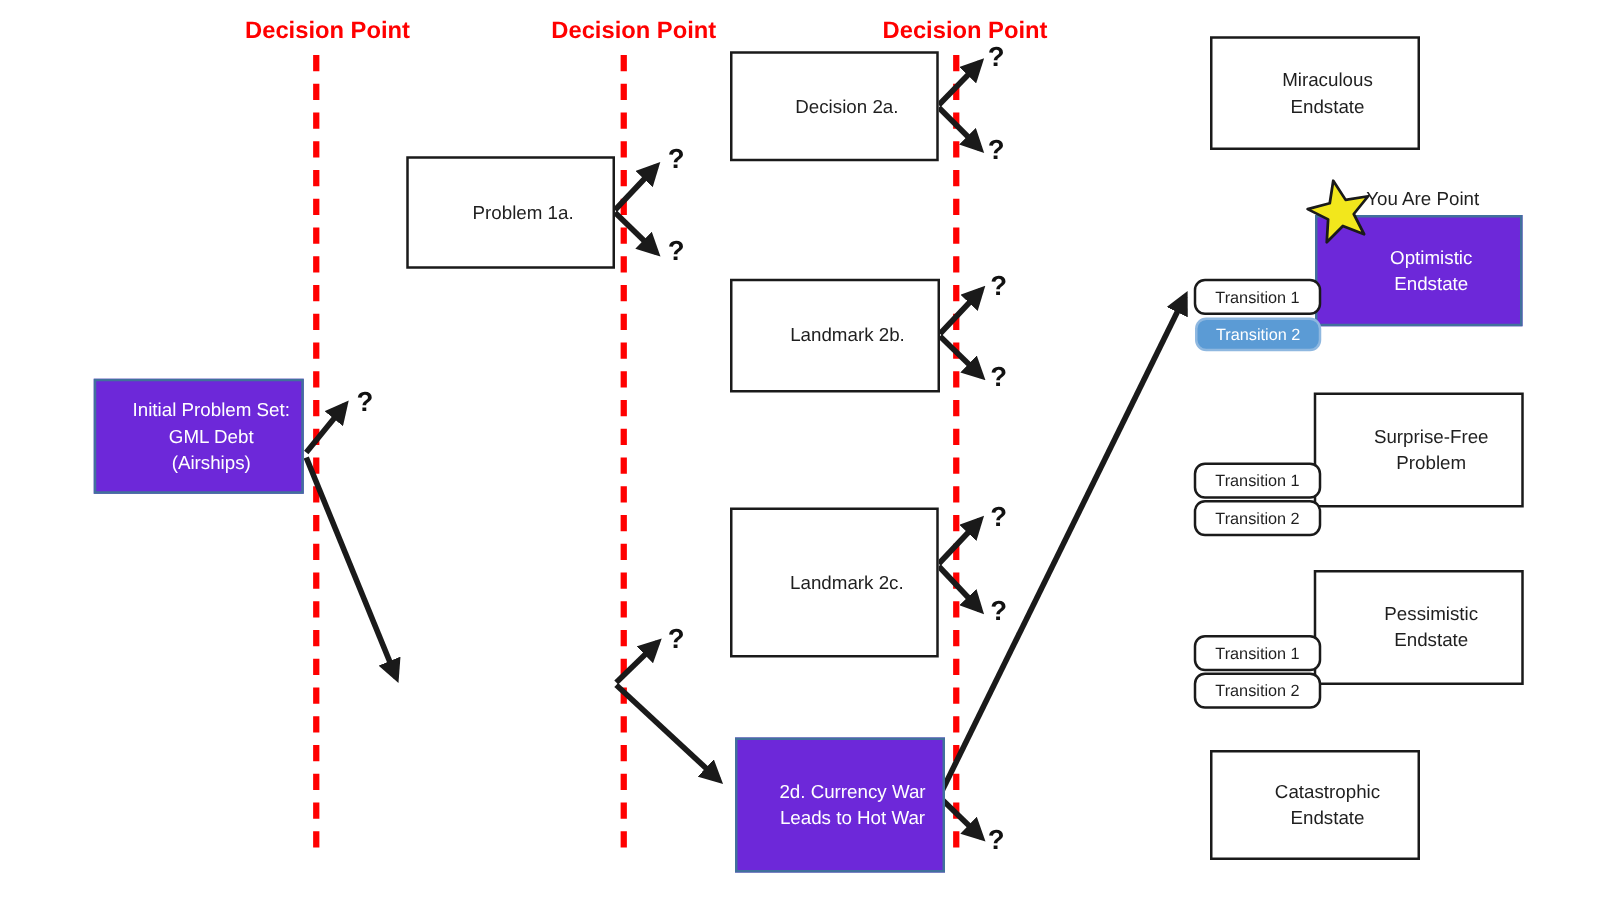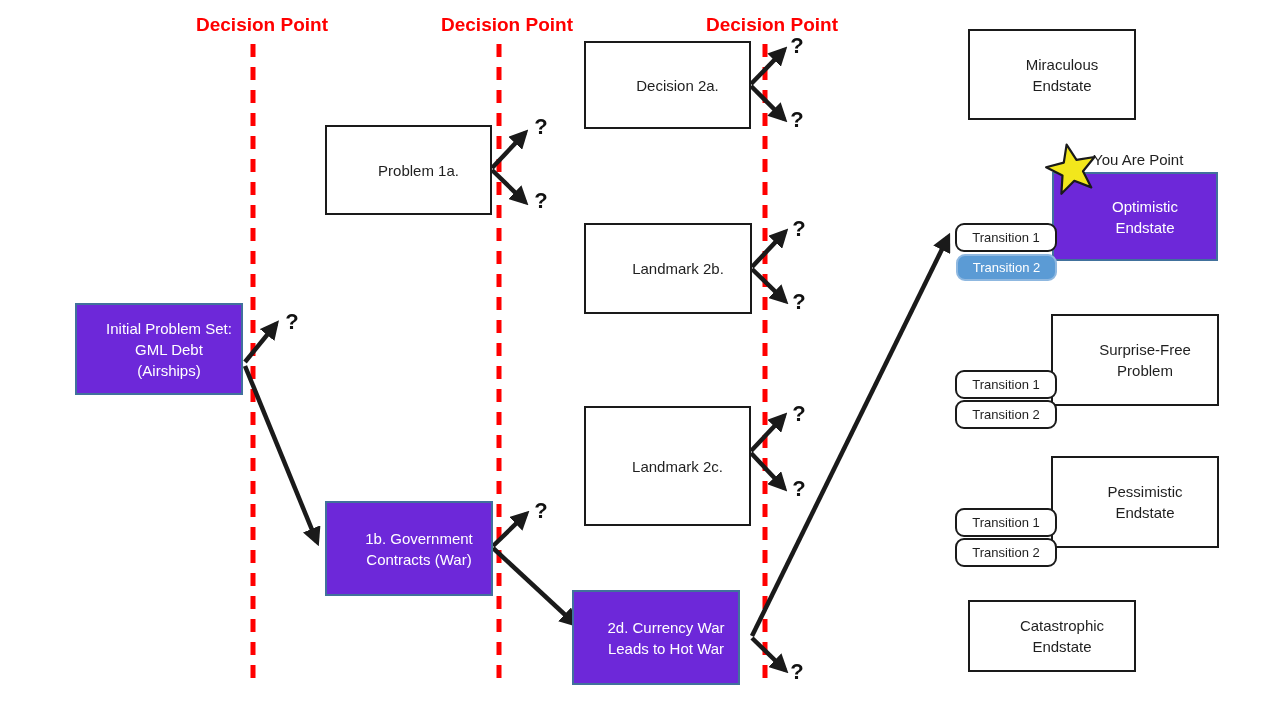--- a/index.html
+++ b/index.html
@@ -69,38 +69,36 @@
       <line x1="752" y1="636" x2="948" y2="237"></line>
       <line x1="752" y1="638" x2="785" y2="670"></line>
     </g>
   </svg>
 
   <div class="box blue" style="left:75px;top:303px;width:168px;height:92px">Initial Problem Set:
 GML Debt
 (Airships)</div>
 
   <div class="box white" style="left:325px;top:125px;width:167px;height:90px">Problem 1a.</div>
-  <div class="box blue" style="left:325px;top:501px;width:168px;height:95px">1b. Government
-Contracts (War)</div>
 
   <div class="box white" style="left:584px;top:41px;width:167px;height:88px">Decision 2a.</div>
   <div class="box white" style="left:584px;top:223px;width:168px;height:91px">Landmark 2b.</div>
   <div class="box white" style="left:584px;top:406px;width:167px;height:120px">Landmark 2c.</div>
-  <div class="box blue" style="left:572px;top:590px;width:168px;height:95px">2d. Currency War
+  <div class="box blue" style="left:588px;top:590px;width:168px;height:108px">2d. Currency War
 Leads to Hot War</div>
 
   <div class="box white" style="left:968px;top:29px;width:168px;height:91px">Miraculous
 Endstate</div>
   <div class="box blue" style="left:1052px;top:172px;width:166px;height:89px">Optimistic
 Endstate</div>
   <div class="box white" style="left:1051px;top:314px;width:168px;height:92px">Surprise-Free
 Problem</div>
   <div class="box white" style="left:1051px;top:456px;width:168px;height:92px">Pessimistic
 Endstate</div>
-  <div class="box white" style="left:968px;top:600px;width:168px;height:72px">Catastrophic
+  <div class="box white" style="left:968px;top:600px;width:168px;height:88px">Catastrophic
 Endstate</div>
 
   <div class="chip white" style="left:955px;top:187px;width:102px;height:29px">Transition 1</div>
   <div class="chip blue" style="left:956px;top:218px;width:101px;height:27px">Transition 2</div>
   <div class="chip white" style="left:955px;top:334px;width:102px;height:29px">Transition 1</div>
   <div class="chip white" style="left:955px;top:364px;width:102px;height:29px">Transition 2</div>
   <div class="chip white" style="left:955px;top:472px;width:102px;height:29px">Transition 1</div>
   <div class="chip white" style="left:955px;top:502px;width:102px;height:29px">Transition 2</div>
 
   <svg class="overlay" width="1280" height="720" viewBox="0 0 1280 720">

